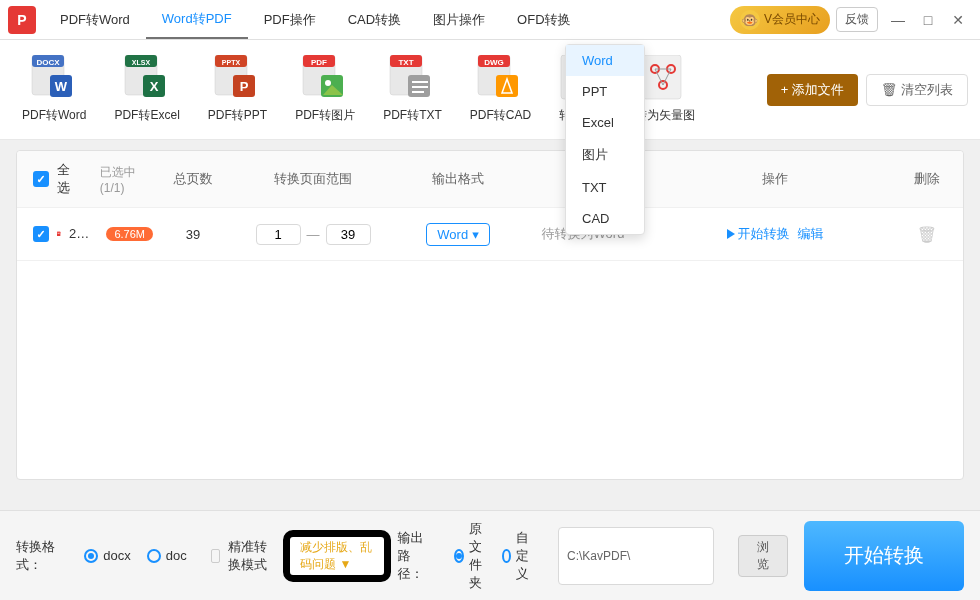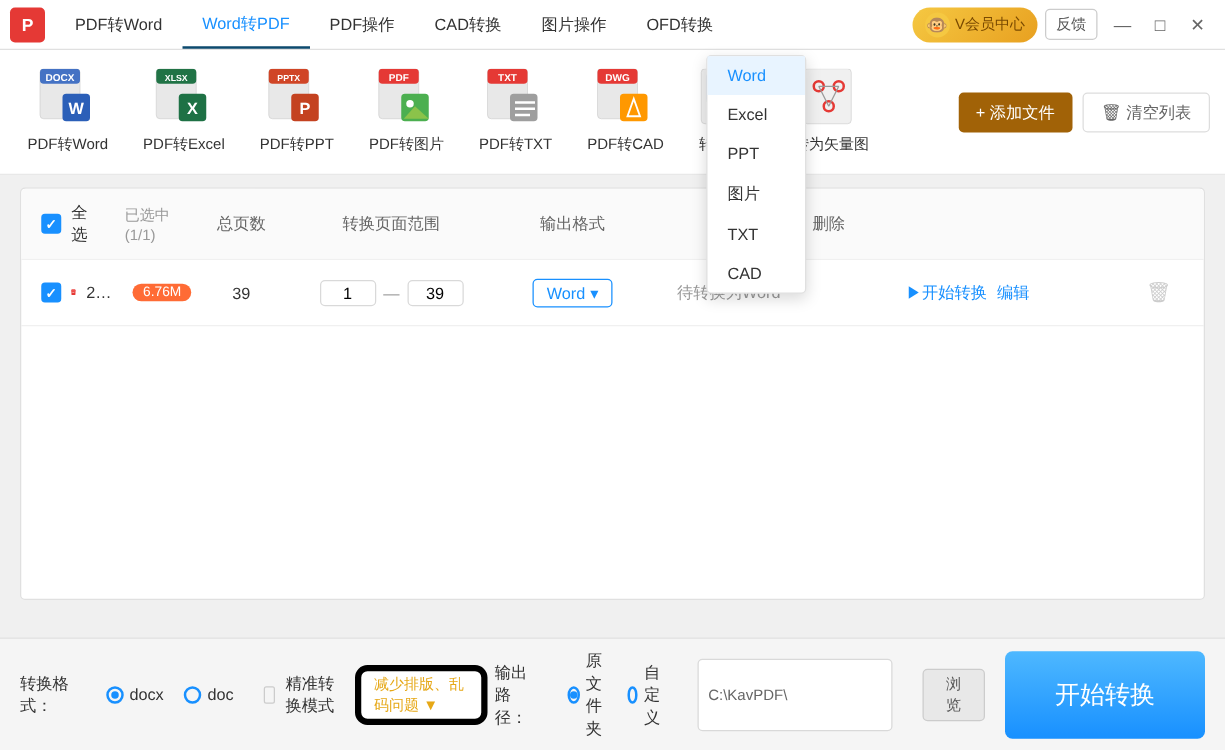--- a/index.html
+++ b/index.html
@@ -48,21 +48,21 @@
       height: 100%;
       display: flex;
       align-items: center;
       cursor: pointer;
       color: #333;
       font-size: 13px;
       white-space: nowrap;
     }
     .nav-tab.active {
       color: #1890ff;
-      border-bottom: 2px solid #0c4a6e;
+      border-bottom: 2px solid #737373;
       font-weight: 500;
     }
     .title-bar-right {
       display: flex;
       align-items: center;
       gap: 6px;
       margin-left: auto;
     }
     .member-btn {
       background: linear-gradient(135deg, #f5c842, #e8a020);
@@ -348,21 +348,21 @@
     .precise-checkbox {
       width: 14px;
       height: 14px;
       border: 1px solid #ccc;
       border-radius: 2px;
       cursor: pointer;
     }
     .precise-label { color: #333; font-size: 13px; }
     .mode-badge {
       background: #fff;
-      border: 5px solid #000000;
+      border: 7px solid #000000;
       color: #e6a817;
       border-radius: 10px;
       padding: 2px 10px;
       font-size: 12px;
       cursor: pointer;
       display: flex;
       align-items: flex-end;
       gap: 4px;
     }
     .path-input {
@@ -588,20 +588,23 @@
     </div>
     <div class="th-range">
       <span>转换页面范围</span>
     </div>
     <div class="th-format">
       <span>输出格式</span>
     </div>
     <div class="th-status">
       <span>状态</span>
     </div>
+    <div class="th-action">
+      <span>操作</span>
+    </div>
     <div class="th-delete">
       <span>删除</span>
     </div>
   </div>
 
   <div class="table-row">
     <div class="td-check">
       <div class="checkbox"></div>
 
       <svg width="24" height="28" viewBox="0 0 24 28">
@@ -641,24 +644,24 @@
     <div class="td-delete">
       <span class="delete-icon">🗑</span>
     </div>
   </div>
 
   <div class="dropdown-menu">
     <div class="dropdown-item selected">
       <span>Word</span>
     </div>
     <div class="dropdown-item">
+      <span>PPT</span>
+    </div>
+    <div class="dropdown-item">
       <span>Excel</span>
-    </div>
-    <div class="dropdown-item">
-      <span>PPT</span>
     </div>
     <div class="dropdown-item">
       <span>图片</span>
     </div>
     <div class="dropdown-item">
       <span>TXT</span>
     </div>
     <div class="dropdown-item">
       <span>CAD</span>
     </div>

